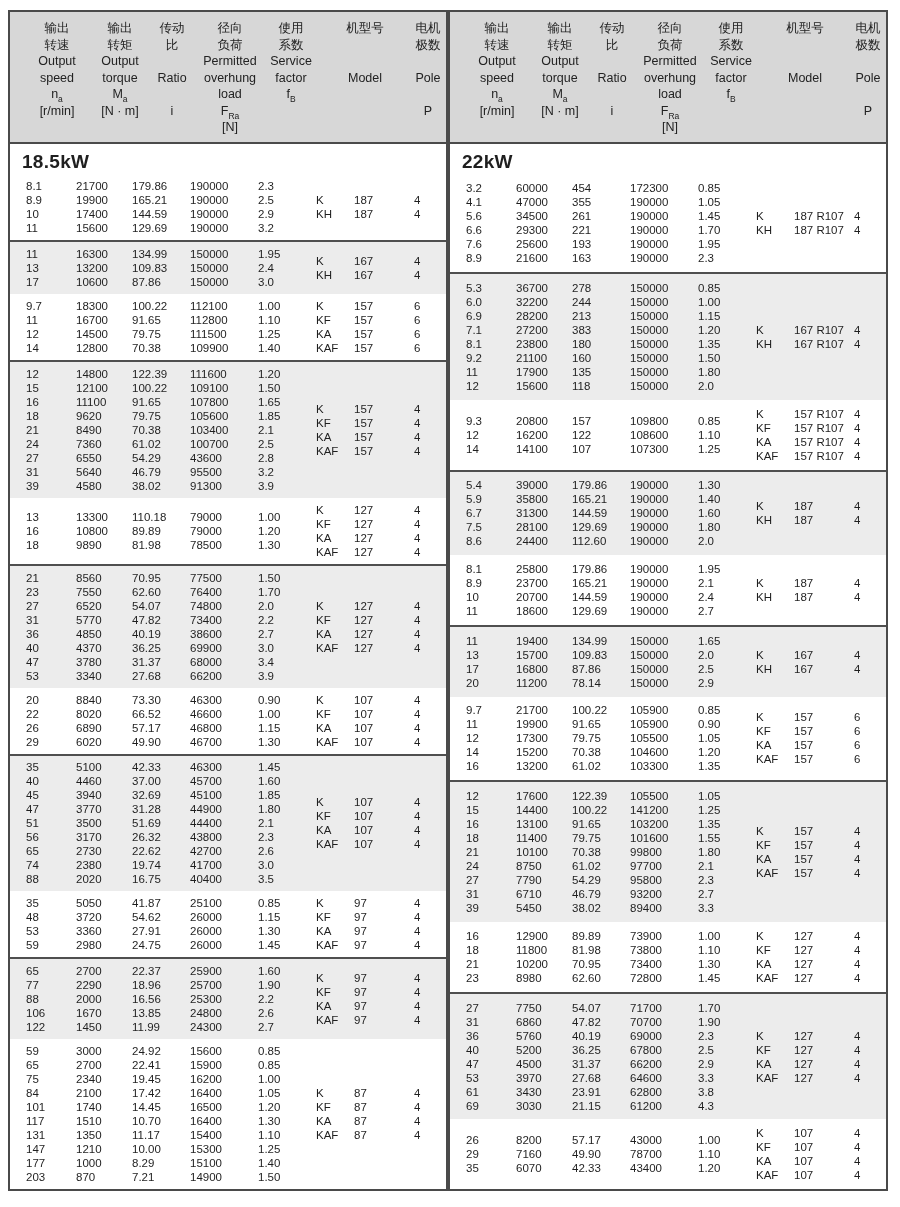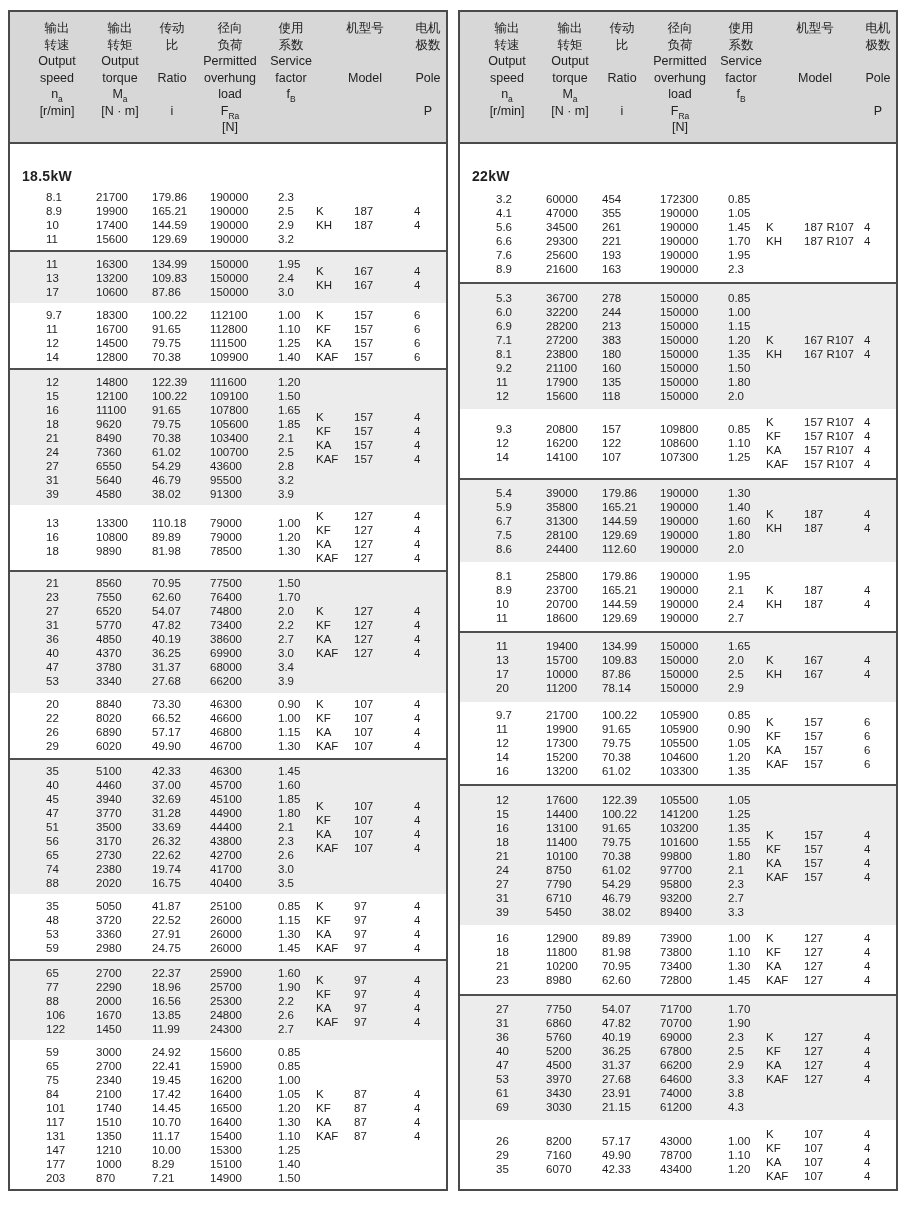--- a/index.html
+++ b/index.html
@@ -5,21 +5,21 @@
   * { box-sizing: border-box; margin: 0; padding: 0; }
   html,body { background:#ffffff; }
   body {
     font-family: "Liberation Sans", "DejaVu Sans", sans-serif;
     color:#1f1f1f;
     width:900px; height:1207px; overflow:hidden;
   }
   .page {
     width:900px; height:1207px;
     padding:10px 2px 16px 8px;
-    display:flex; gap:10px;
+    display:flex; 
     background:#ffffff;
     align-items:center;
   }
   .panel {
     width:440px; height:1181px;
     border:2px solid #4a4a4a;
     background:#ffffff;
     display:flex; flex-direction:column;
     overflow:hidden;
   }
@@ -32,35 +32,35 @@
     padding:8px 0 6px 10px;
     flex:0 0 auto;
   }
   .hcol { text-align:center; font-size:12.5px; line-height:16.5px; color:#222; }
   .hline { display:block; height:16.5px; white-space:nowrap; }
   sub { font-size:8.5px; line-height:0; }
   
   .panel-body { flex:1 1 auto; display:flex; flex-direction:column; overflow:hidden; }
   .power-label {
     flex:0 0 auto;
-    font-size:14px; font-weight:bold;
-    padding:24px 0 2px 12px;
+    font-size:19px; font-weight:bold;
+    padding:7px 0 2px 12px;
     letter-spacing:0.3px;
   }
   .block {
     display:flex;
     padding:4px 0;
     flex:1 1 auto;
     min-height:0;
     border-top:2px solid #4f4f4f;
   }
   .block.first { border-top:none; }
   .block.shaded { background:#ececec; }
   .data-rows {
-    width:306px; padding-left:36px;
+    width:306px; padding-left:16px;
     display:flex; flex-direction:column; justify-content:center;
   }
   .row {
     display:grid;
     grid-template-columns:50px 56px 58px 68px 56px;
     line-height:14px; font-size:11.5px;
     white-space:nowrap;
   }
   .model-list {
     flex:1 1 auto; padding-right:6px;
@@ -573,21 +573,21 @@
               <div class="row">
                 <span class="c">47</span>
                 <span class="c">3770</span>
                 <span class="c">31.28</span>
                 <span class="c">44900</span>
                 <span class="c">1.80</span>
               </div>
               <div class="row">
                 <span class="c">51</span>
                 <span class="c">3500</span>
-                <span class="c">33.69</span>
+                <span class="c">51.69</span>
                 <span class="c">44400</span>
                 <span class="c">2.1</span>
               </div>
               <div class="row">
                 <span class="c">56</span>
                 <span class="c">3170</span>
                 <span class="c">26.32</span>
                 <span class="c">43800</span>
                 <span class="c">2.3</span>
               </div>
@@ -640,21 +640,21 @@
               <div class="row">
                 <span class="c">35</span>
                 <span class="c">5050</span>
                 <span class="c">41.87</span>
                 <span class="c">25100</span>
                 <span class="c">0.85</span>
               </div>
               <div class="row">
                 <span class="c">48</span>
                 <span class="c">3720</span>
-                <span class="c">22.52</span>
+                <span class="c">54.62</span>
                 <span class="c">26000</span>
                 <span class="c">1.15</span>
               </div>
               <div class="row">
                 <span class="c">53</span>
                 <span class="c">3360</span>
                 <span class="c">27.91</span>
                 <span class="c">26000</span>
                 <span class="c">1.30</span>
               </div>
@@ -1193,21 +1193,21 @@
               </div>
               <div class="row">
                 <span class="c">13</span>
                 <span class="c">15700</span>
                 <span class="c">109.83</span>
                 <span class="c">150000</span>
                 <span class="c">2.0</span>
               </div>
               <div class="row">
                 <span class="c">17</span>
-                <span class="c">10000</span>
+                <span class="c">16800</span>
                 <span class="c">87.86</span>
                 <span class="c">150000</span>
                 <span class="c">2.5</span>
               </div>
               <div class="row">
                 <span class="c">20</span>
                 <span class="c">11200</span>
                 <span class="c">78.14</span>
                 <span class="c">150000</span>
                 <span class="c">2.9</span>
@@ -1467,21 +1467,21 @@
                 <span class="c">53</span>
                 <span class="c">3970</span>
                 <span class="c">27.68</span>
                 <span class="c">64600</span>
                 <span class="c">3.3</span>
               </div>
               <div class="row">
                 <span class="c">61</span>
                 <span class="c">3430</span>
                 <span class="c">23.91</span>
-                <span class="c">74000</span>
+                <span class="c">62800</span>
                 <span class="c">3.8</span>
               </div>
               <div class="row">
                 <span class="c">69</span>
                 <span class="c">3030</span>
                 <span class="c">21.15</span>
                 <span class="c">61200</span>
                 <span class="c">4.3</span>
               </div>
             </div>

